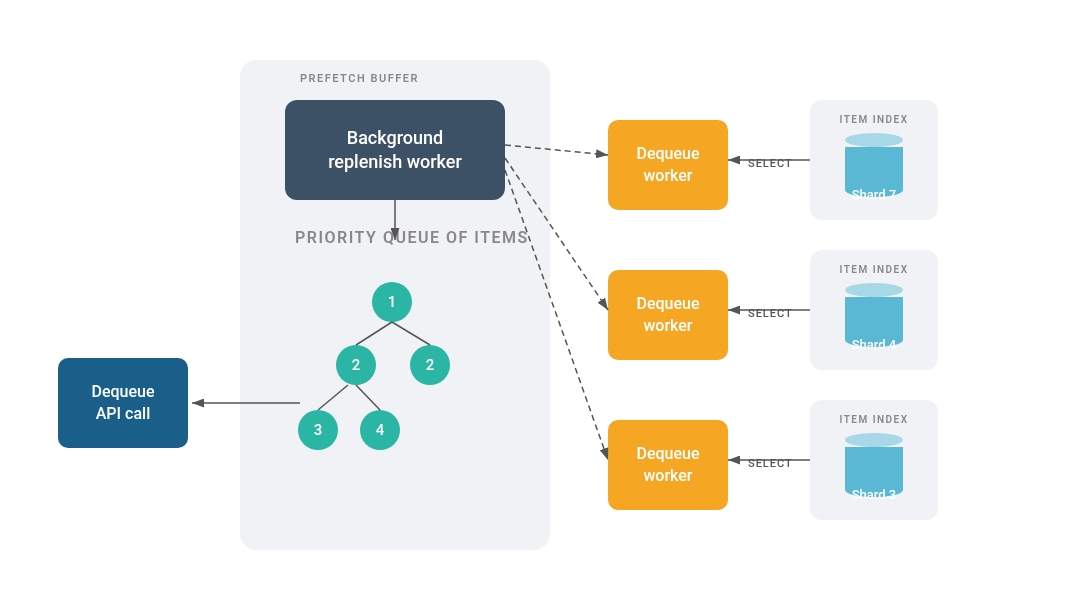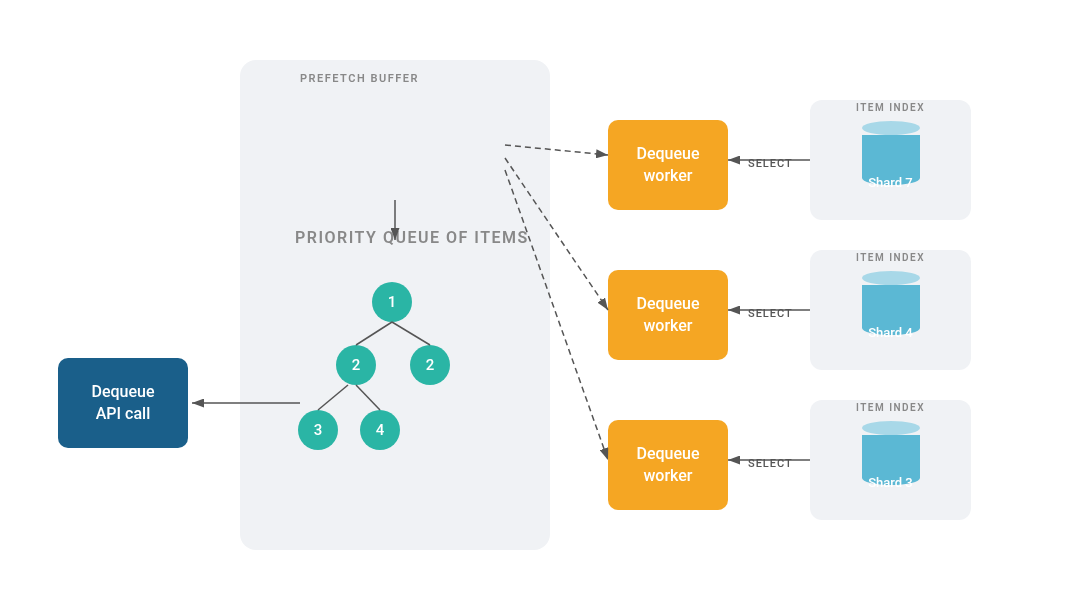--- a/index.html
+++ b/index.html
@@ -128,29 +128,29 @@
     .dequeue-worker-text {
       color: #ffffff;
       font-size: 16px;
       font-weight: 500;
       line-height: 1.35;
     }
 
     
     .item-index-section {
       position: absolute;
-      width: 161px;
+      width: 128px;
       height: 120px;
       background: #f0f2f5;
       border-radius: 12px;
       display: flex;
       flex-direction: column;
       align-items: center;
       justify-content: flex-start;
-      padding-top: 2px;
+      padding-top: 14px;
     }
 
     .item-index-label {
       font-size: 10px;
       font-weight: 600;
       letter-spacing: 1.5px;
       color: #888;
       text-transform: uppercase;
       margin-bottom: 8px;
     }
@@ -206,20 +206,23 @@
   </style>
 </head>
 <body>
 
 <div class="diagram-container">
 
   <div class="prefetch-buffer"></div>
 
   <div class="prefetch-label">PREFETCH BUFFER</div>
 
+  <div class="replenish-worker">
+    <div class="replenish-worker-text">Background<br>replenish worker</div>
+  </div>
 
   <div class="priority-queue-label">PRIORITY QUEUE OF ITEMS</div>
 
   <div class="tree-node" style="left: 372px; top: 282px;">
     <span>1</span>
   </div>
 
   <div class="tree-node" style="left: 336px; top: 345px;">
     <span>2</span>
   </div>

